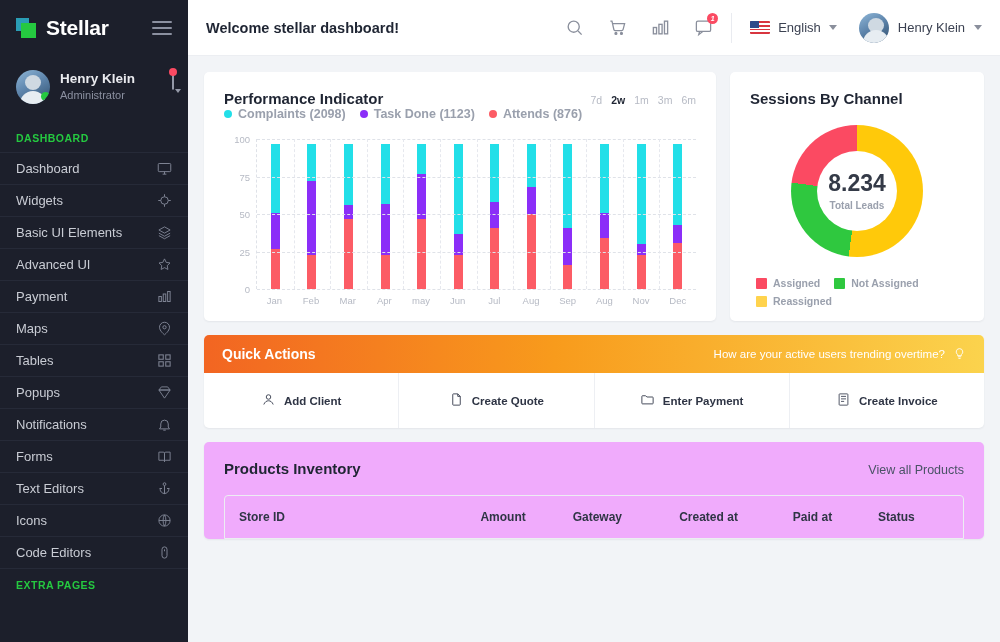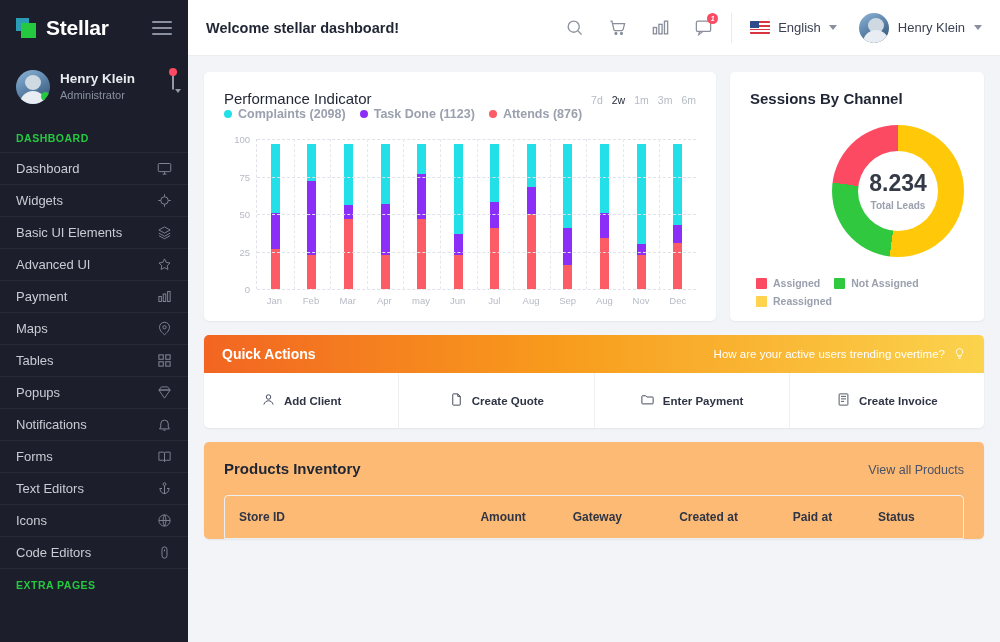--- a/index.html
+++ b/index.html
@@ -113,45 +113,45 @@
   .user-chip { display:flex; align-items:center; gap:9px; margin-left:22px; font-size:13px; color:#3c4252; cursor:pointer; }
   .user-chip .avatar { width:30px; height:30px; }
 
   .scrollarea { flex:1; overflow:hidden; padding: 16px 16px 0 16px; }
   .row { display:flex; gap:14px; }
   .card { background:#fff; border-radius:5px; box-shadow: 0 1px 2px rgba(40,50,70,.07); }
 
   
   .perf { flex:1; padding: 18px 20px 14px 20px; }
   .perf-head { display:flex; align-items:baseline; }
-  .perf-title { font-size:15px; font-weight:normal; color:#1f2533; flex:1; }
+  .perf-title { font-size:15px; font-weight:bold; color:#1f2533; flex:1; }
   .ranges { display:flex; gap:9px; font-size:10.5px; color:#b6bac4; }
   .ranges .r { cursor:pointer; }
-  .ranges .r.active { color:#1f2533; font-weight:normal; }
+  .ranges .r.active { color:#1f2533; font-weight:bold; }
   .legend { display:flex; gap:14px; align-items:center; }
   .lg { display:flex; align-items:center; gap:6px; font-size:12.5px; font-weight:bold; color:#9aa0ad; }
   .lg i { width:8px; height:8px; border-radius:50%; display:block; }
 
   .chart-wrap { display:flex; margin-top:18px; height:150px; }
   .yaxis { width:32px; position:relative; }
   .yaxis span { position:absolute; right:6px; font-size:9.5px; color:#b6bac4; transform:translateY(-50%); }
   .plot { flex:1; position:relative; border-left:1px dashed #dfe2e8; }
   .gl { position:absolute; left:0; right:0; border-top:1px dashed #dfe2e8; }
   .vl { position:absolute; top:0; bottom:0; border-left:1px dashed #e6e8ee; }
   .bars { position:absolute; left:0; right:0; top:0; bottom:0; display:flex; }
   .bcol { flex:1; display:flex; flex-direction:column; justify-content:flex-end; align-items:center; }
   .bar { width:9px; display:flex; flex-direction:column; }
   .seg { width:9px; display:block; }
   .xaxis { display:flex; margin-left:32px; margin-top:6px; }
   .xaxis div { flex:1; text-align:center; font-size:9.5px; color:#b6bac4; }
 
   
   .sessions { width:254px; min-width:254px; padding:18px 20px 14px 20px; }
   .sess-title { font-size:15px; font-weight:bold; color:#1f2533; }
-  .donut-box { display:flex; justify-content:flex-end; margin-top:18px; position:relative; }
+  .donut-box { display:flex; justify-content:center; margin-top:18px; position:relative; }
   .donut { position:relative; width:132px; height:132px; }
   .donut .hole {
     position:absolute; left:26px; top:26px; width:80px; height:80px; border-radius:50%;
     background:#fff; display:flex; flex-direction:column; align-items:center; justify-content:center;
   }
   .donut .big { font-size:23px; font-weight:bold; color:#343a47; line-height:1; }
   .donut .sub { font-size:10px; font-weight:bold; color:#9aa0ad; margin-top:5px; }
   .sess-legend { margin-top:20px; display:flex; flex-wrap:wrap; gap:6px 14px; padding-left:6px; }
   .sl { display:flex; align-items:center; gap:6px; font-size:10.5px; color:#9aa0ad; font-weight:600; }
   .sl i { width:11px; height:11px; display:block; border-radius:1px; }
@@ -169,21 +169,21 @@
   .qa-body { display:flex; height:55px; }
   .qa-cell {
     flex:1; display:flex; align-items:center; justify-content:center; gap:8px;
     font-size:11.5px; font-weight:bold; color:#2f3545; cursor:pointer;
     border-right:1px solid #edeff3;
   }
   .qa-cell:last-child { border-right:none; }
   .qa-cell svg { color:#3c4252; }
 
   
-  .prod { margin-top:14px; padding:18px 20px 0 20px; background:#fdba74; border-radius:5px;
+  .prod { margin-top:14px; padding:18px 20px 0 20px; background:#f0abfc; border-radius:5px;
           box-shadow: 0 1px 2px rgba(40,50,70,.07); }
   .prod-head { display:flex; align-items:baseline; }
   .prod-title { font-size:15px; font-weight:bold; color:#1f2533; flex:1; }
   .prod-link { font-size:12.5px; color:#4a5266; cursor:pointer; }
   .table { margin-top:18px; border:1px solid #eceef2; border-radius:4px 4px 0 0; }
   .thead { display:flex; padding: 14px 14px; font-size:12px; font-weight:bold; color:#2f3545; }
   .th-store { width:34%; }
   .th-amount { width:13%; }
   .th-gateway { width:15%; }
   .th-created { width:16%; }

